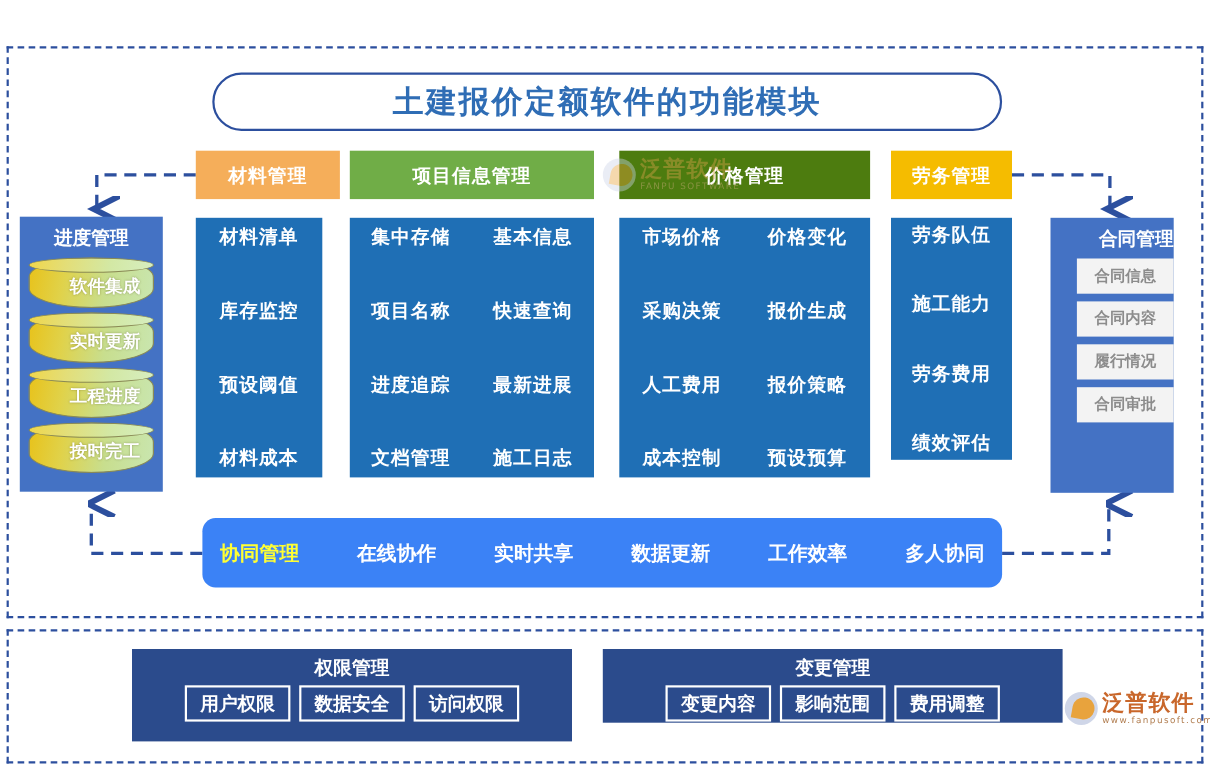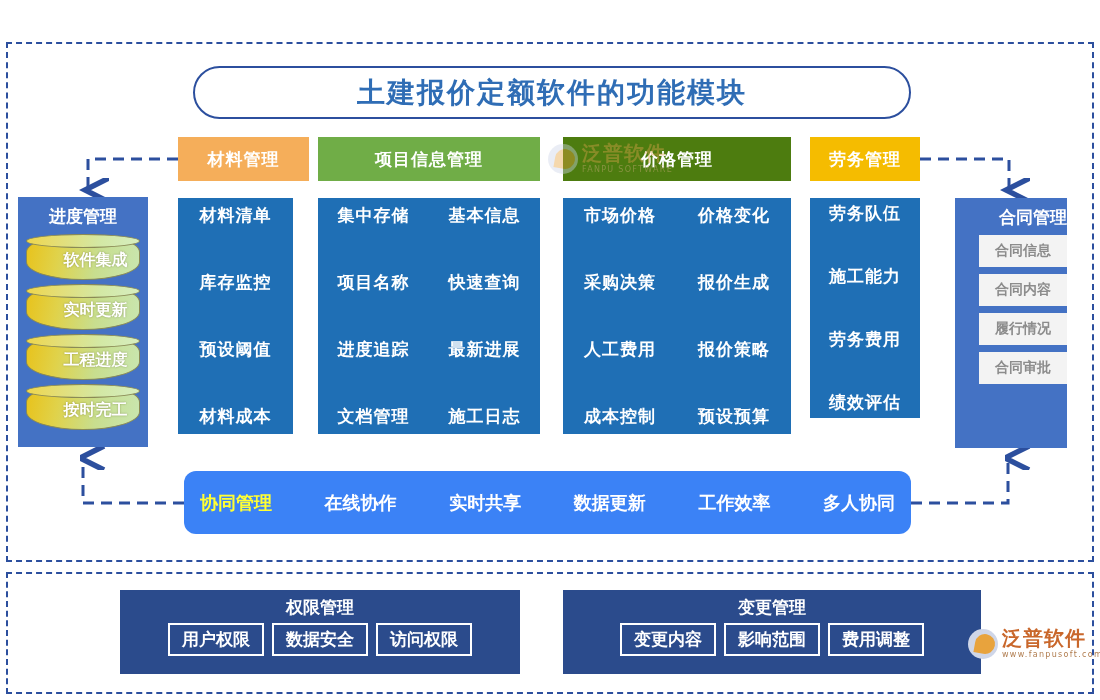--- a/index.html
+++ b/index.html
@@ -107,21 +107,21 @@
     color:#ffffff;font-weight:bold;font-size:18px;
     font-family:"DejaVu Serif","Liberation Serif",serif;white-space:nowrap;
   }
 
   
   .bblock{
     position:absolute;background:#2B4B8C;box-sizing:border-box;
     display:flex;flex-direction:column;align-items:center;
   }
   #block-perm {left:120px;top:590px;width:400px;height:84px;}
-  #block-chg  {left:548px;top:590px;width:418px;height:84px;margin-left:15px;}
+  #block-chg  {left:548px;top:590px;width:418px;height:67px;}
   .bblock .b-title{
     color:#ffffff;font-size:17px;font-weight:bold;margin-top:6px;margin-bottom:4px;
     font-family:"DejaVu Serif","Liberation Serif",serif;
   }
   .brow{display:flex;gap:8px;}
   .bchip{
     border:2px solid #ffffff;padding:3px 12px;color:#ffffff;font-weight:bold;
     font-size:17px;font-family:"DejaVu Serif","Liberation Serif",serif;
     white-space:nowrap;box-sizing:border-box;
   }

